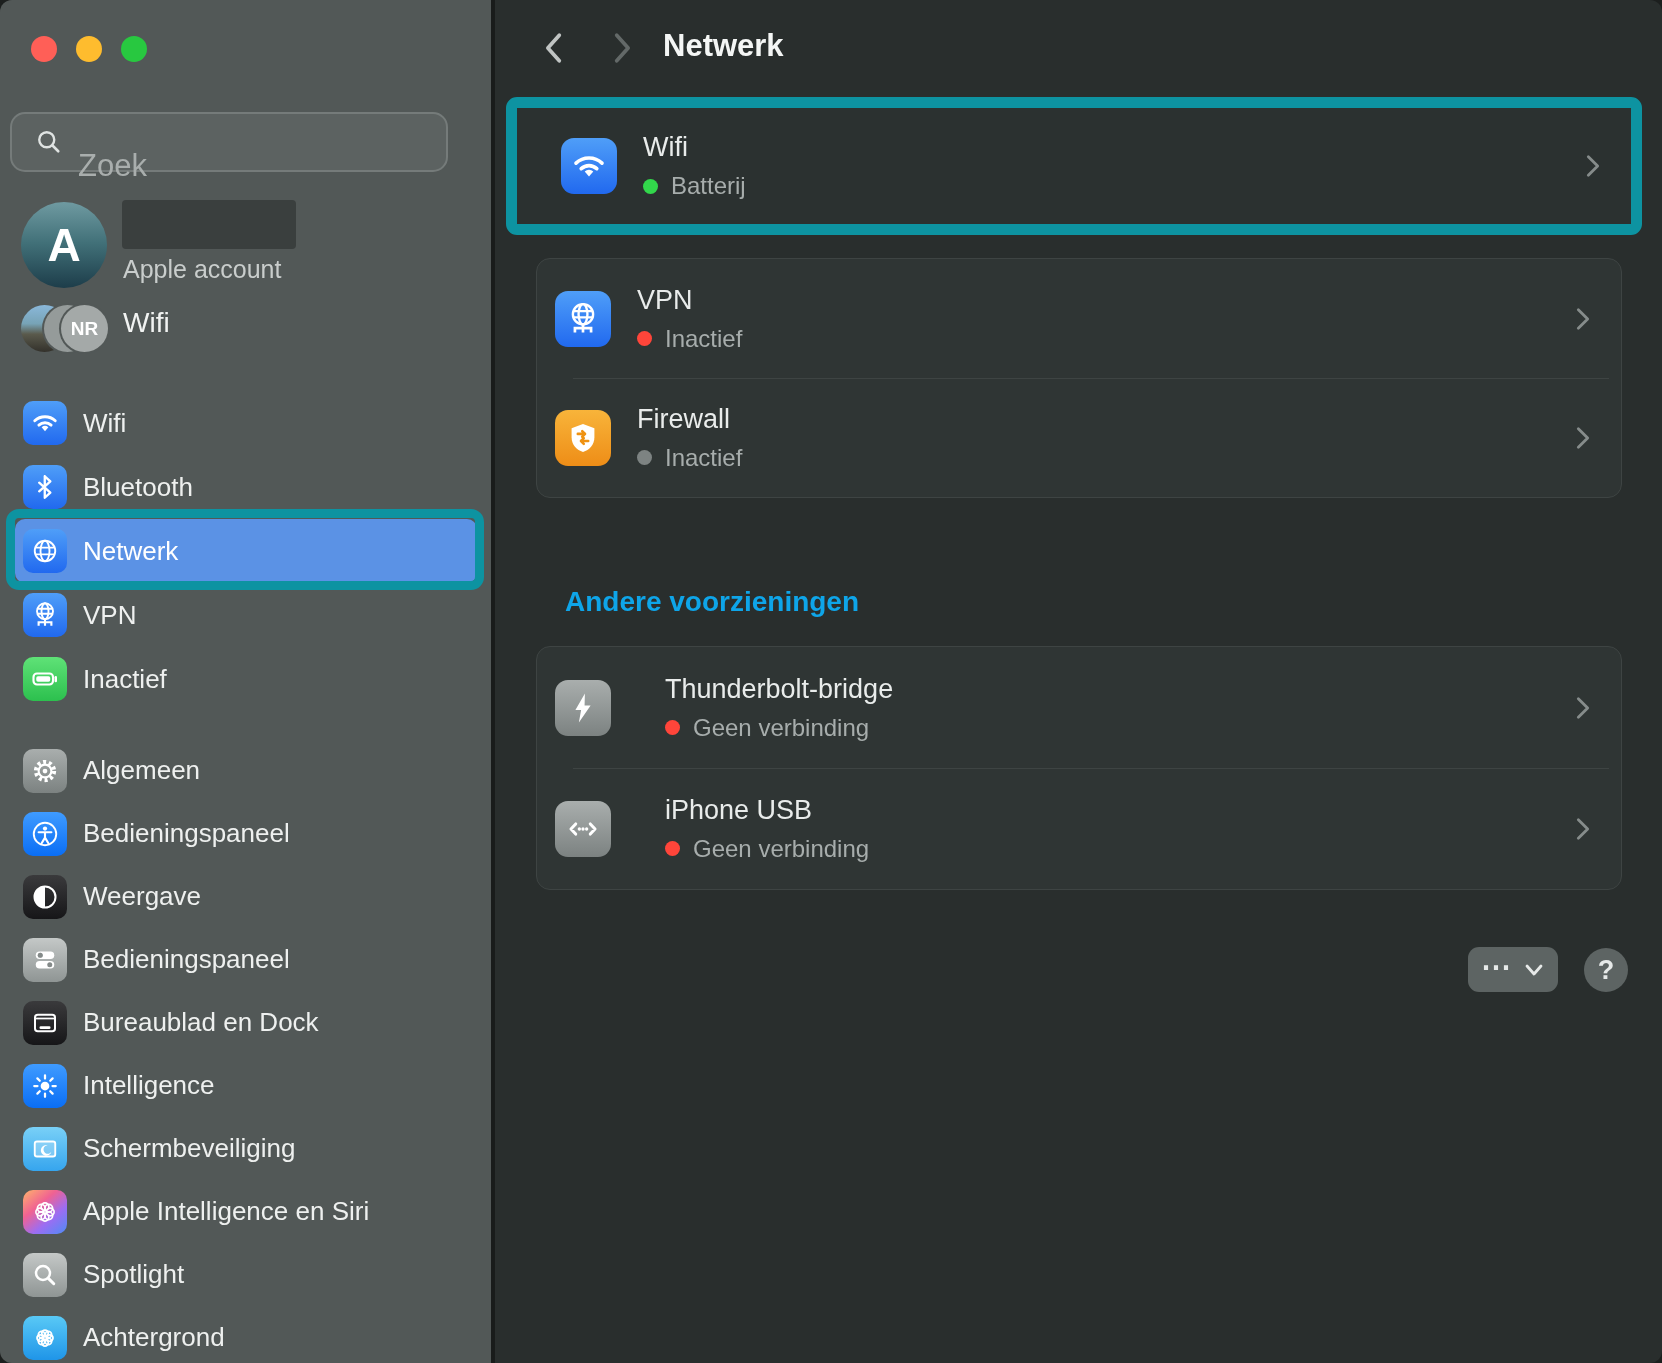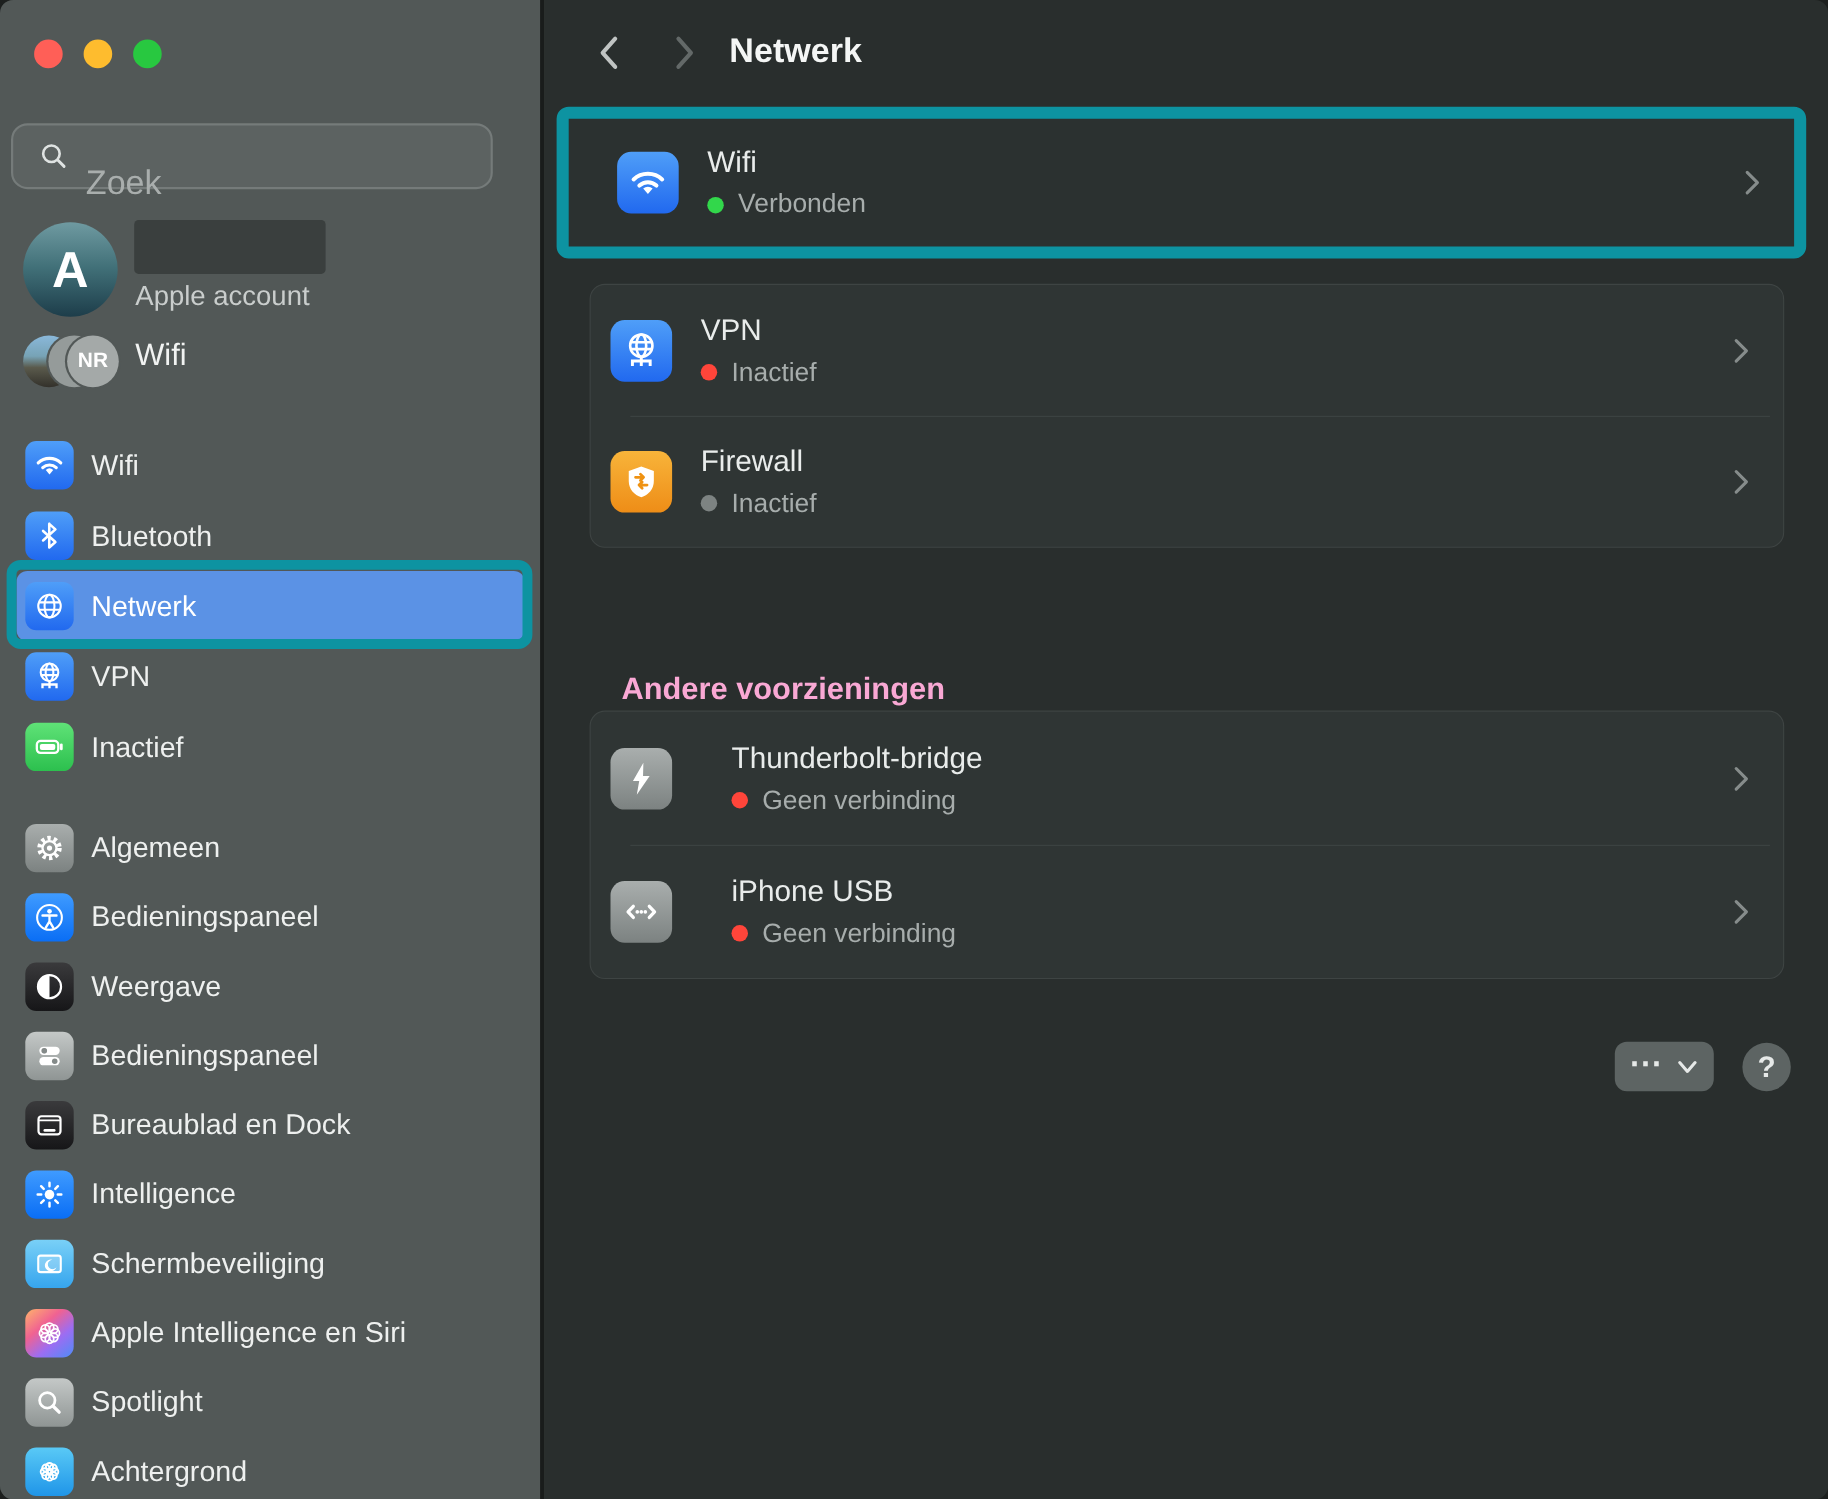--- a/index.html
+++ b/index.html
@@ -76,21 +76,21 @@
 
   .row-icon { width:56px; height:56px; border-radius:13px; flex:0 0 auto; display:flex; align-items:center; justify-content:center; }
   .row-text { margin-left:26px; display:flex; flex-direction:column; justify-content:center; }
   .row-title { font-size:27px; font-weight:500; color:#e9eceb; }
   .row-status { margin-top:9px; display:flex; align-items:center; }
   .dot { width:15px; height:15px; border-radius:50%; margin-right:13px; }
   .dot-green { background:#32d74b; } .dot-red { background:#ff453a; } .dot-gray { background:#7d8382; }
   .status-txt { font-size:24px; color:#a7adac; }
   .row-spacer { flex:1; }
 
-  .section-header { position:absolute; left:70px; top:610px; font-size:28px; font-weight:700; color:#f9a8d4; }
+  .section-header { position:absolute; left:70px; top:586px; font-size:28px; font-weight:700; color:#0ea5e9; }
 
   .more-btn { position:absolute; left:973px; top:947px; width:90px; height:45px; border-radius:11px; background:#5d6463;
     border:none; display:flex; align-items:center; justify-content:center; gap:11px; cursor:pointer; }
   .more-dots { font-size:30px; font-weight:700; color:#e6e9e8; line-height:1; margin-top:-6px; letter-spacing:1px; }
   .help-btn { position:absolute; left:1089px; top:948px; width:44px; height:44px; border-radius:50%; background:#5d6463;
     border:none; color:#e6e9e8; font-size:27px; font-weight:700; cursor:pointer; font-family:inherit; }
 </style>
 </head>
 <body>
 
@@ -312,21 +312,21 @@
           <svg width="38" height="38" viewBox="0 0 24 24" fill="none">
             <path d="M3.8 10.2C8.3 5.9 15.7 5.9 20.2 10.2" stroke="#fff" stroke-width="2.3" stroke-linecap="round"></path>
             <path d="M7.1 13.7C9.9 11.1 14.1 11.1 16.9 13.7" stroke="#fff" stroke-width="2.3" stroke-linecap="round"></path>
             <path d="M12 18.6l-2.7-3.2a4.1 4.1 0 0 1 5.4 0Z" fill="#fff"></path>
           </svg>
         </span>
         <span class="row-text">
           <span class="row-title">Wifi</span>
           <span class="row-status">
             <span class="dot dot-green"></span>
-            <span class="status-txt">Verbonden</span>
+            <span class="status-txt">Batterij</span>
           </span>
         </span>
         <span class="row-spacer"></span>
         <svg width="24" height="28" viewBox="0 0 18 24" fill="none">
           <path d="M5 4 L13 12 L5 20" stroke="#82888 7" stroke-width="2.4" stroke-linecap="round" stroke-linejoin="round" stroke-opacity="0"></path>
           <path d="M5 4 L13 12 L5 20" stroke="#868c8b" stroke-width="2.4" stroke-linecap="round" stroke-linejoin="round"></path>
         </svg>
       </div>
     </div>
 

